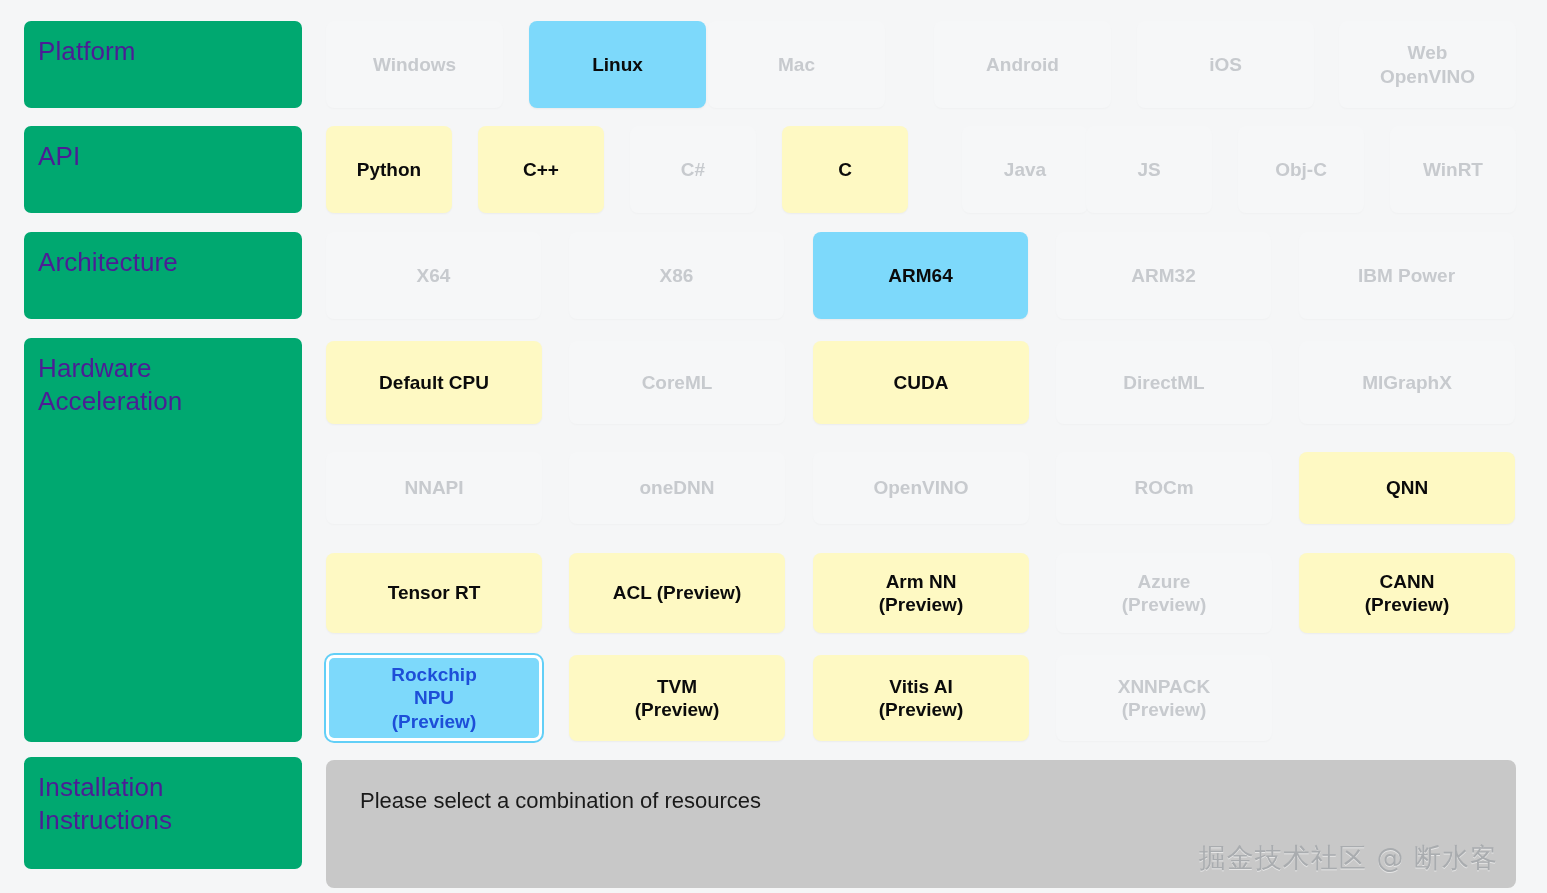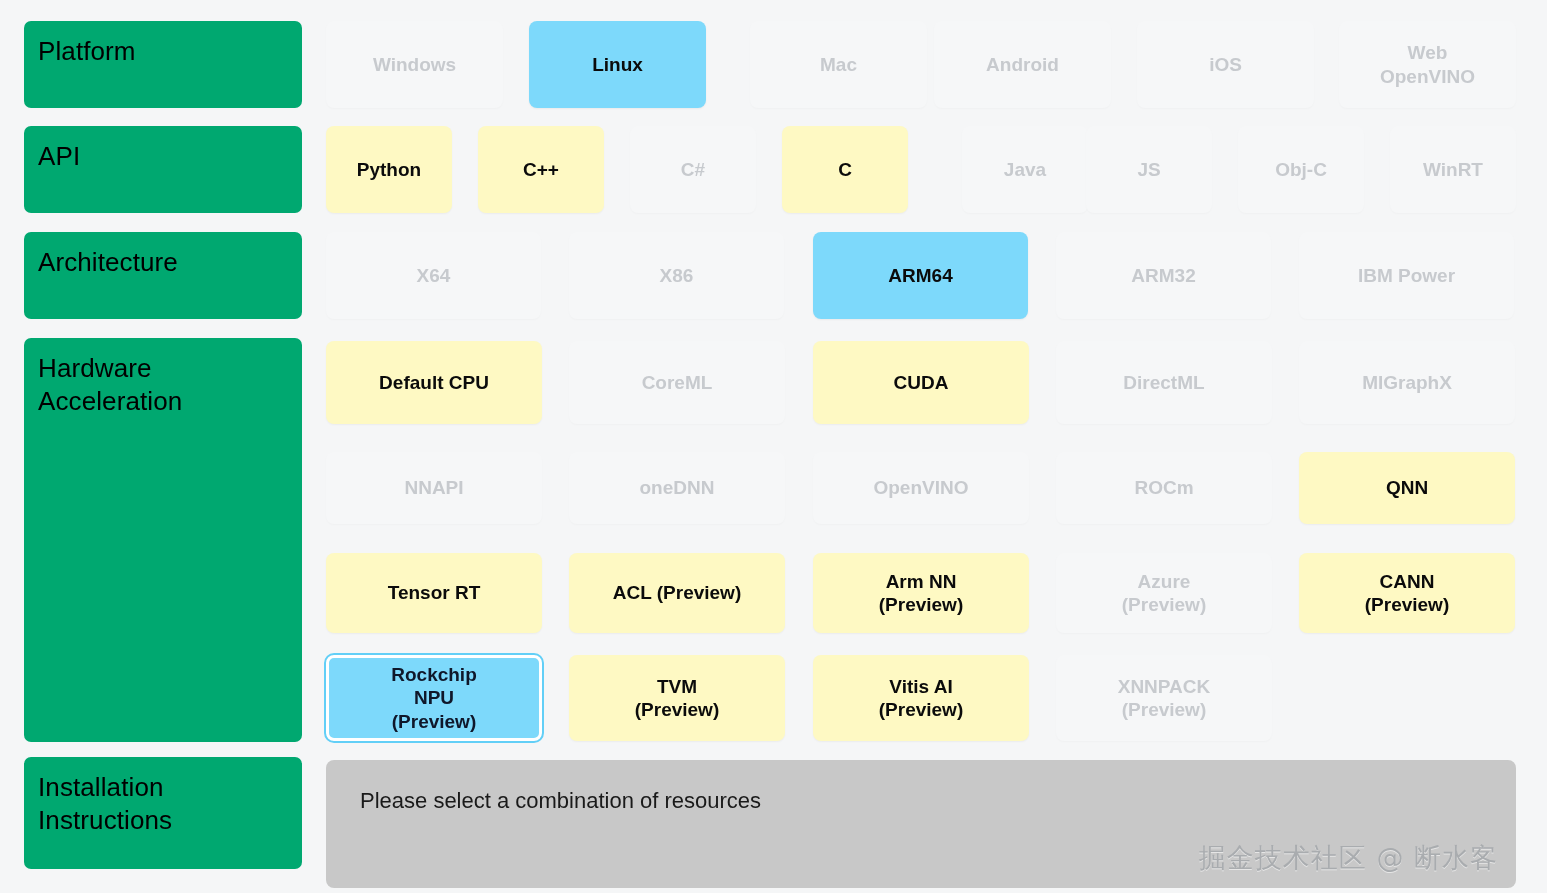--- a/index.html
+++ b/index.html
@@ -24,21 +24,21 @@
 
   
   .cat {
     position: absolute;
     left: 24px;
     width: 278px;
     background: #00A870;
     border-radius: 7px;
     box-sizing: border-box;
     padding: 14px 14px 0 14px;
-    color: #000000;
+    color: #4c1d95;
     font-size: 26px;
     line-height: 1.28;
     letter-spacing: 0.1px;
     font-weight: 400;
   }
   .cat-platform   { top: 21px;  height: 87px; }
   .cat-api        { top: 126px; height: 87px; }
   .cat-arch       { top: 232px; height: 87px; }
   .cat-hw         { top: 338px; height: 404px; }
   .cat-install    { top: 757px; height: 112px; }
@@ -73,21 +73,21 @@
   }
   
   .opt.selected {
     background: #7DD9FB;
     color: #0B0B0B;
     box-shadow: 0 1px 2px rgba(0,0,0,0.05);
   }
   
   .opt.focused {
     background: #7DD9FB;
-    color: #0f172a;
+    color: #1d4ed8;
     border: 3px solid #FFFFFF;
     outline: 2px solid #62CFF7;
     outline-offset: 0px;
   }
 
   
   .row-platform .opt { top: 21px;  height: 87px; width: 177px; }
   .row-api      .opt { top: 126px; height: 87px; width: 126px; }
   .row-arch     .opt { top: 232px; height: 87px; width: 215px; }
   .row-hw1      .opt { top: 341px; height: 83px; width: 216px; }
@@ -131,21 +131,21 @@
   <div class="cat cat-api">API</div>
   <div class="cat cat-hw" style="white-space:pre-line">Hardware
 Acceleration</div>
   <div class="cat cat-arch">Architecture</div>
   <div class="cat cat-install" style="white-space:pre-line">Installation
 Instructions</div>
 
   <div class="row-platform">
       <div class="opt disabled" style="left: 326px;">Windows</div>
       <div class="opt selected" style="left: 529px;">Linux</div>
-      <div class="opt disabled" style="left: 750px;">Mac</div>
+      <div class="opt disabled" style="left: 708px;">Mac</div>
       <div class="opt disabled" style="left: 934px;">Android</div>
       <div class="opt disabled" style="left: 1137px;">iOS</div>
       <div class="opt disabled" style="left: 1339px;">Web
 OpenVINO</div>
     </div>
   <div class="row-api">
       <div class="opt enabled" style="left: 326px;">Python</div>
       <div class="opt enabled" style="left: 478px;">C++</div>
       <div class="opt disabled" style="left: 630px;">C#</div>
       <div class="opt enabled" style="left: 782px;">C</div>

